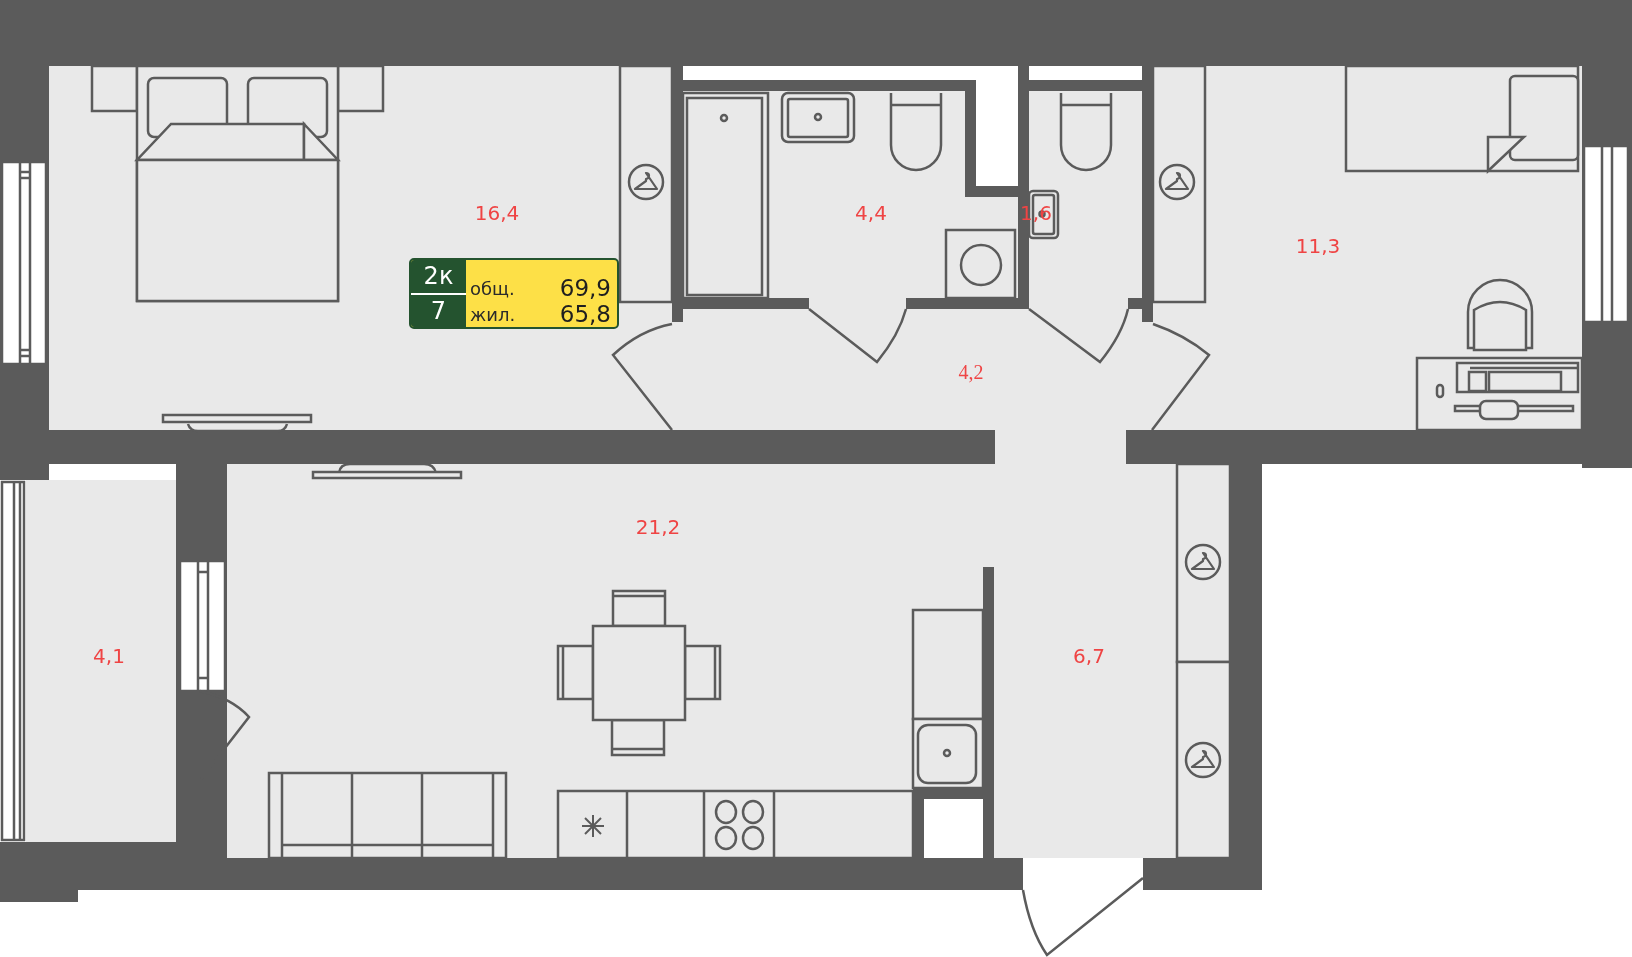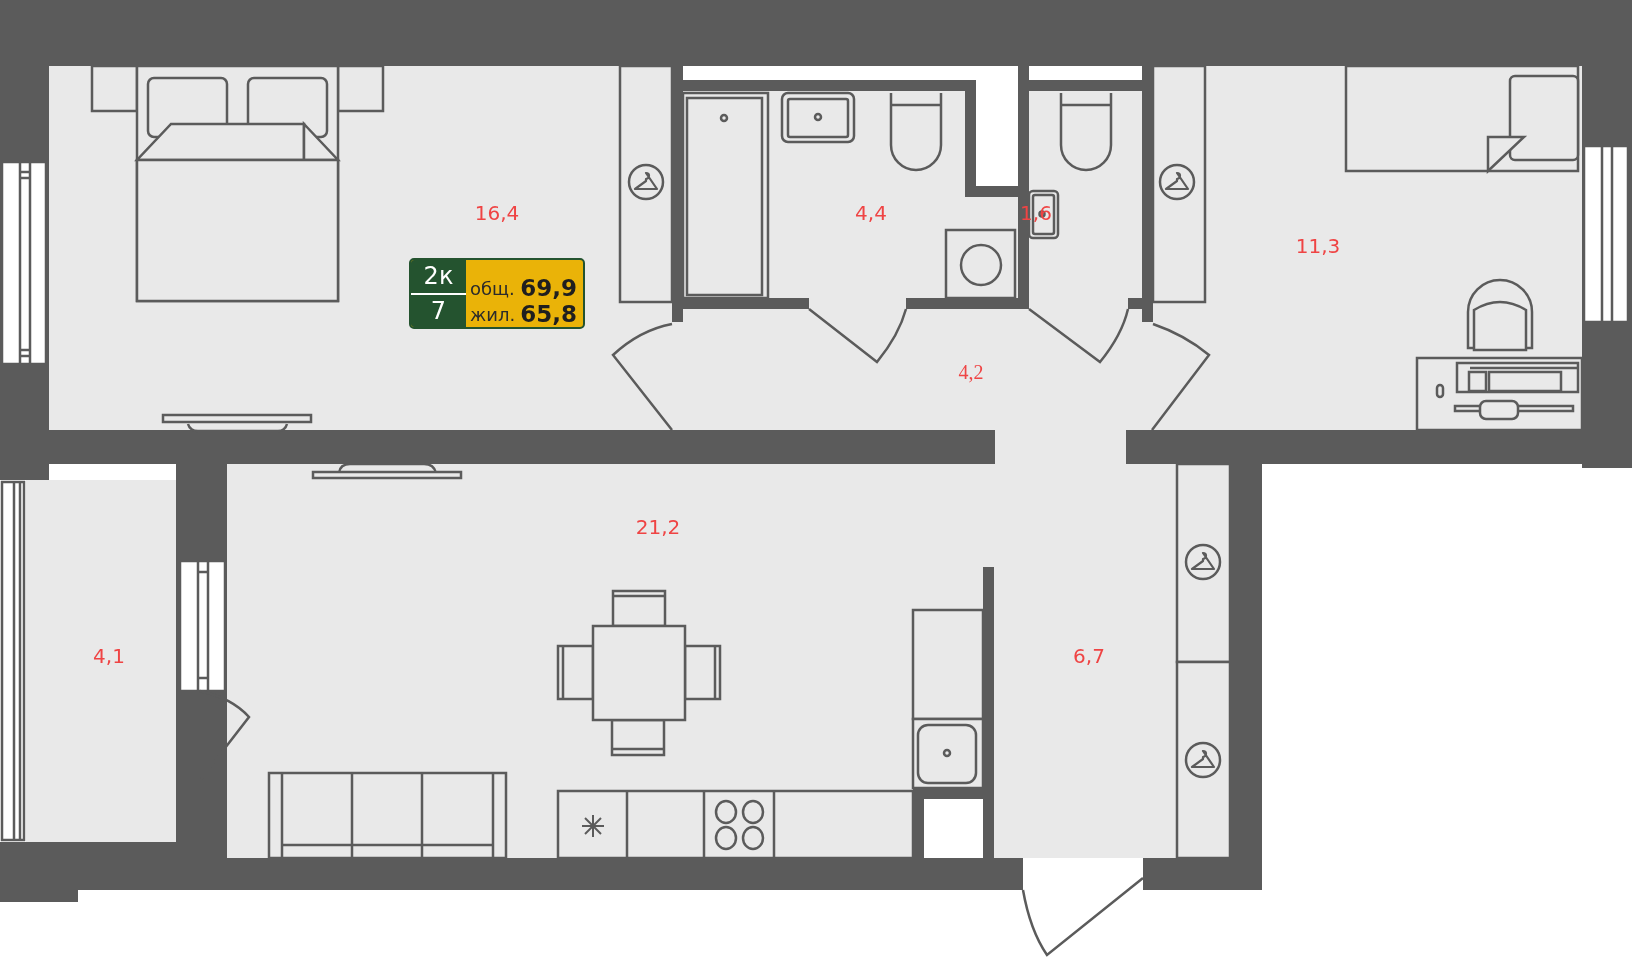--- a/index.html
+++ b/index.html
@@ -4,28 +4,28 @@
 <style>
   html, body { margin: 0; padding: 0; background: #ffffff; }
   body { width: 1632px; height: 957px; overflow: hidden; position: relative; font-family: "DejaVu Sans", sans-serif; }
   #plan { position: absolute; left: 0; top: 0; width: 1632px; height: 957px; }
   .wall { fill: #5b5b5b; }
   .floor { fill: #e9e9e9; }
   .ln { fill: none; stroke: #5b5b5b; stroke-width: 2.5; }
   .lnf { fill: #e9e9e9; stroke: #5b5b5b; stroke-width: 2.5; }
   .lnw { fill: #ffffff; stroke: #5b5b5b; stroke-width: 2.5; }
   .area-label { position: absolute; font-family: "DejaVu Sans", sans-serif; font-size: 20px; color: #ef4444; transform: translate(-50%, -50%); white-space: nowrap; }
-  .badge { position: absolute; left: 409px; top: 258px; width: 176px; height: 71px; border: 2px solid #24532f; border-radius: 5px; overflow: hidden; display: flex; box-sizing: border-box; background: #eab308; }
+  .badge { position: absolute; left: 409px; top: 258px; width: 210px; height: 71px; border: 2px solid #24532f; border-radius: 5px; overflow: hidden; display: flex; box-sizing: border-box; background: #fde047; }
   .badge-left { width: 55px; background: #24532f; display: flex; flex-direction: column; }
   .badge-left div { flex: 1; color: #ffffff; font-size: 24px; display: flex; align-items: center; justify-content: center; font-family: "DejaVu Sans", sans-serif; }
   .badge-left .sep { flex: 0 0 2px; background: #ffffff; }
   .badge-right { flex: 1; display: flex; flex-direction: column; padding: 15px 6px 0 4px; }
   .badge-row { flex: 1; display: flex; align-items: center; justify-content: space-between; }
   .badge-key { font-size: 18px; color: #2b2b2b; font-family: "DejaVu Sans", sans-serif; }
-  .badge-val { font-size: 23px; font-weight: bold; color: #1f1f1f; font-family: "DejaVu Sans", sans-serif; text-align: center; }
+  .badge-val { font-size: 23px; font-weight: normal; color: #1f1f1f; font-family: "DejaVu Sans", sans-serif; text-align: center; }
 </style>
 </head>
 <body>
 
 <svg id="plan" viewBox="0 0 1632 957" xmlns="http://www.w3.org/2000/svg">
   <defs>
     <g id="hanger">
       <circle cx="0" cy="0" r="17" fill="#e9e9e9" stroke="#5b5b5b" stroke-width="2.5"></circle>
       <path d="M0,-9 C4,-9 4,-4 0,-3 L0,-1 L-11,7 L11,7 Z" fill="none" stroke="#5b5b5b" stroke-width="2.2" stroke-linejoin="round"></path>
     </g>

